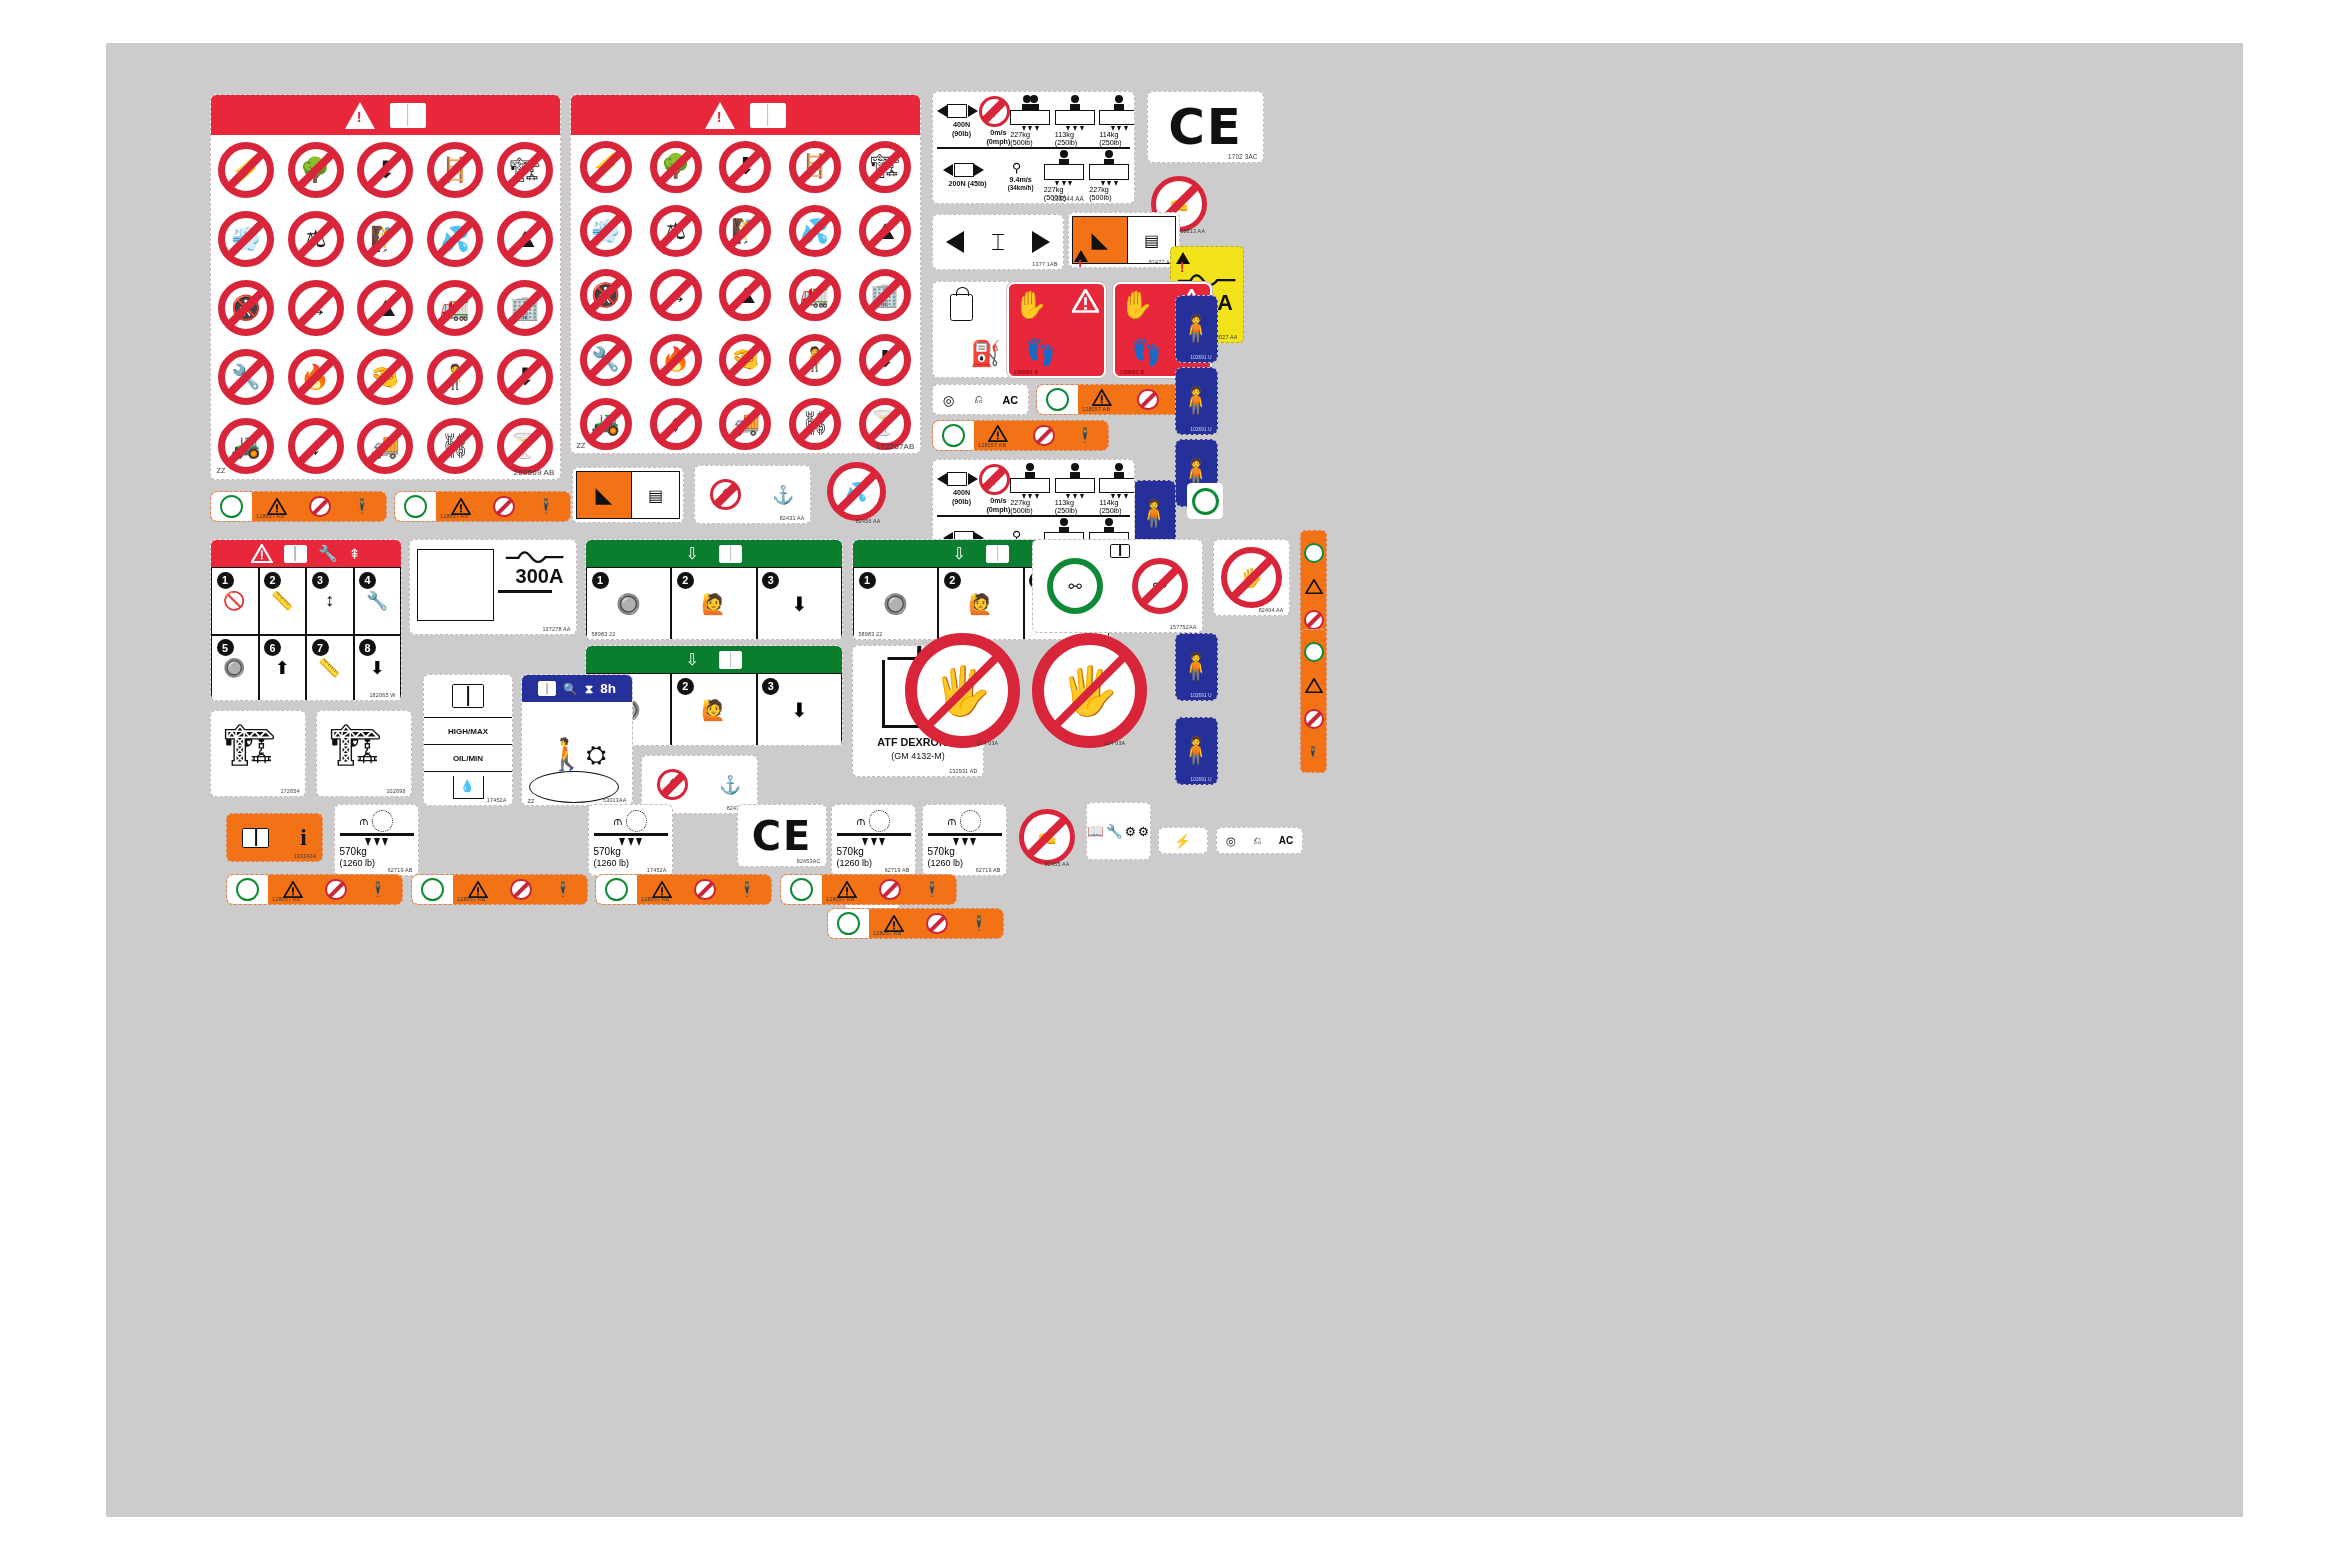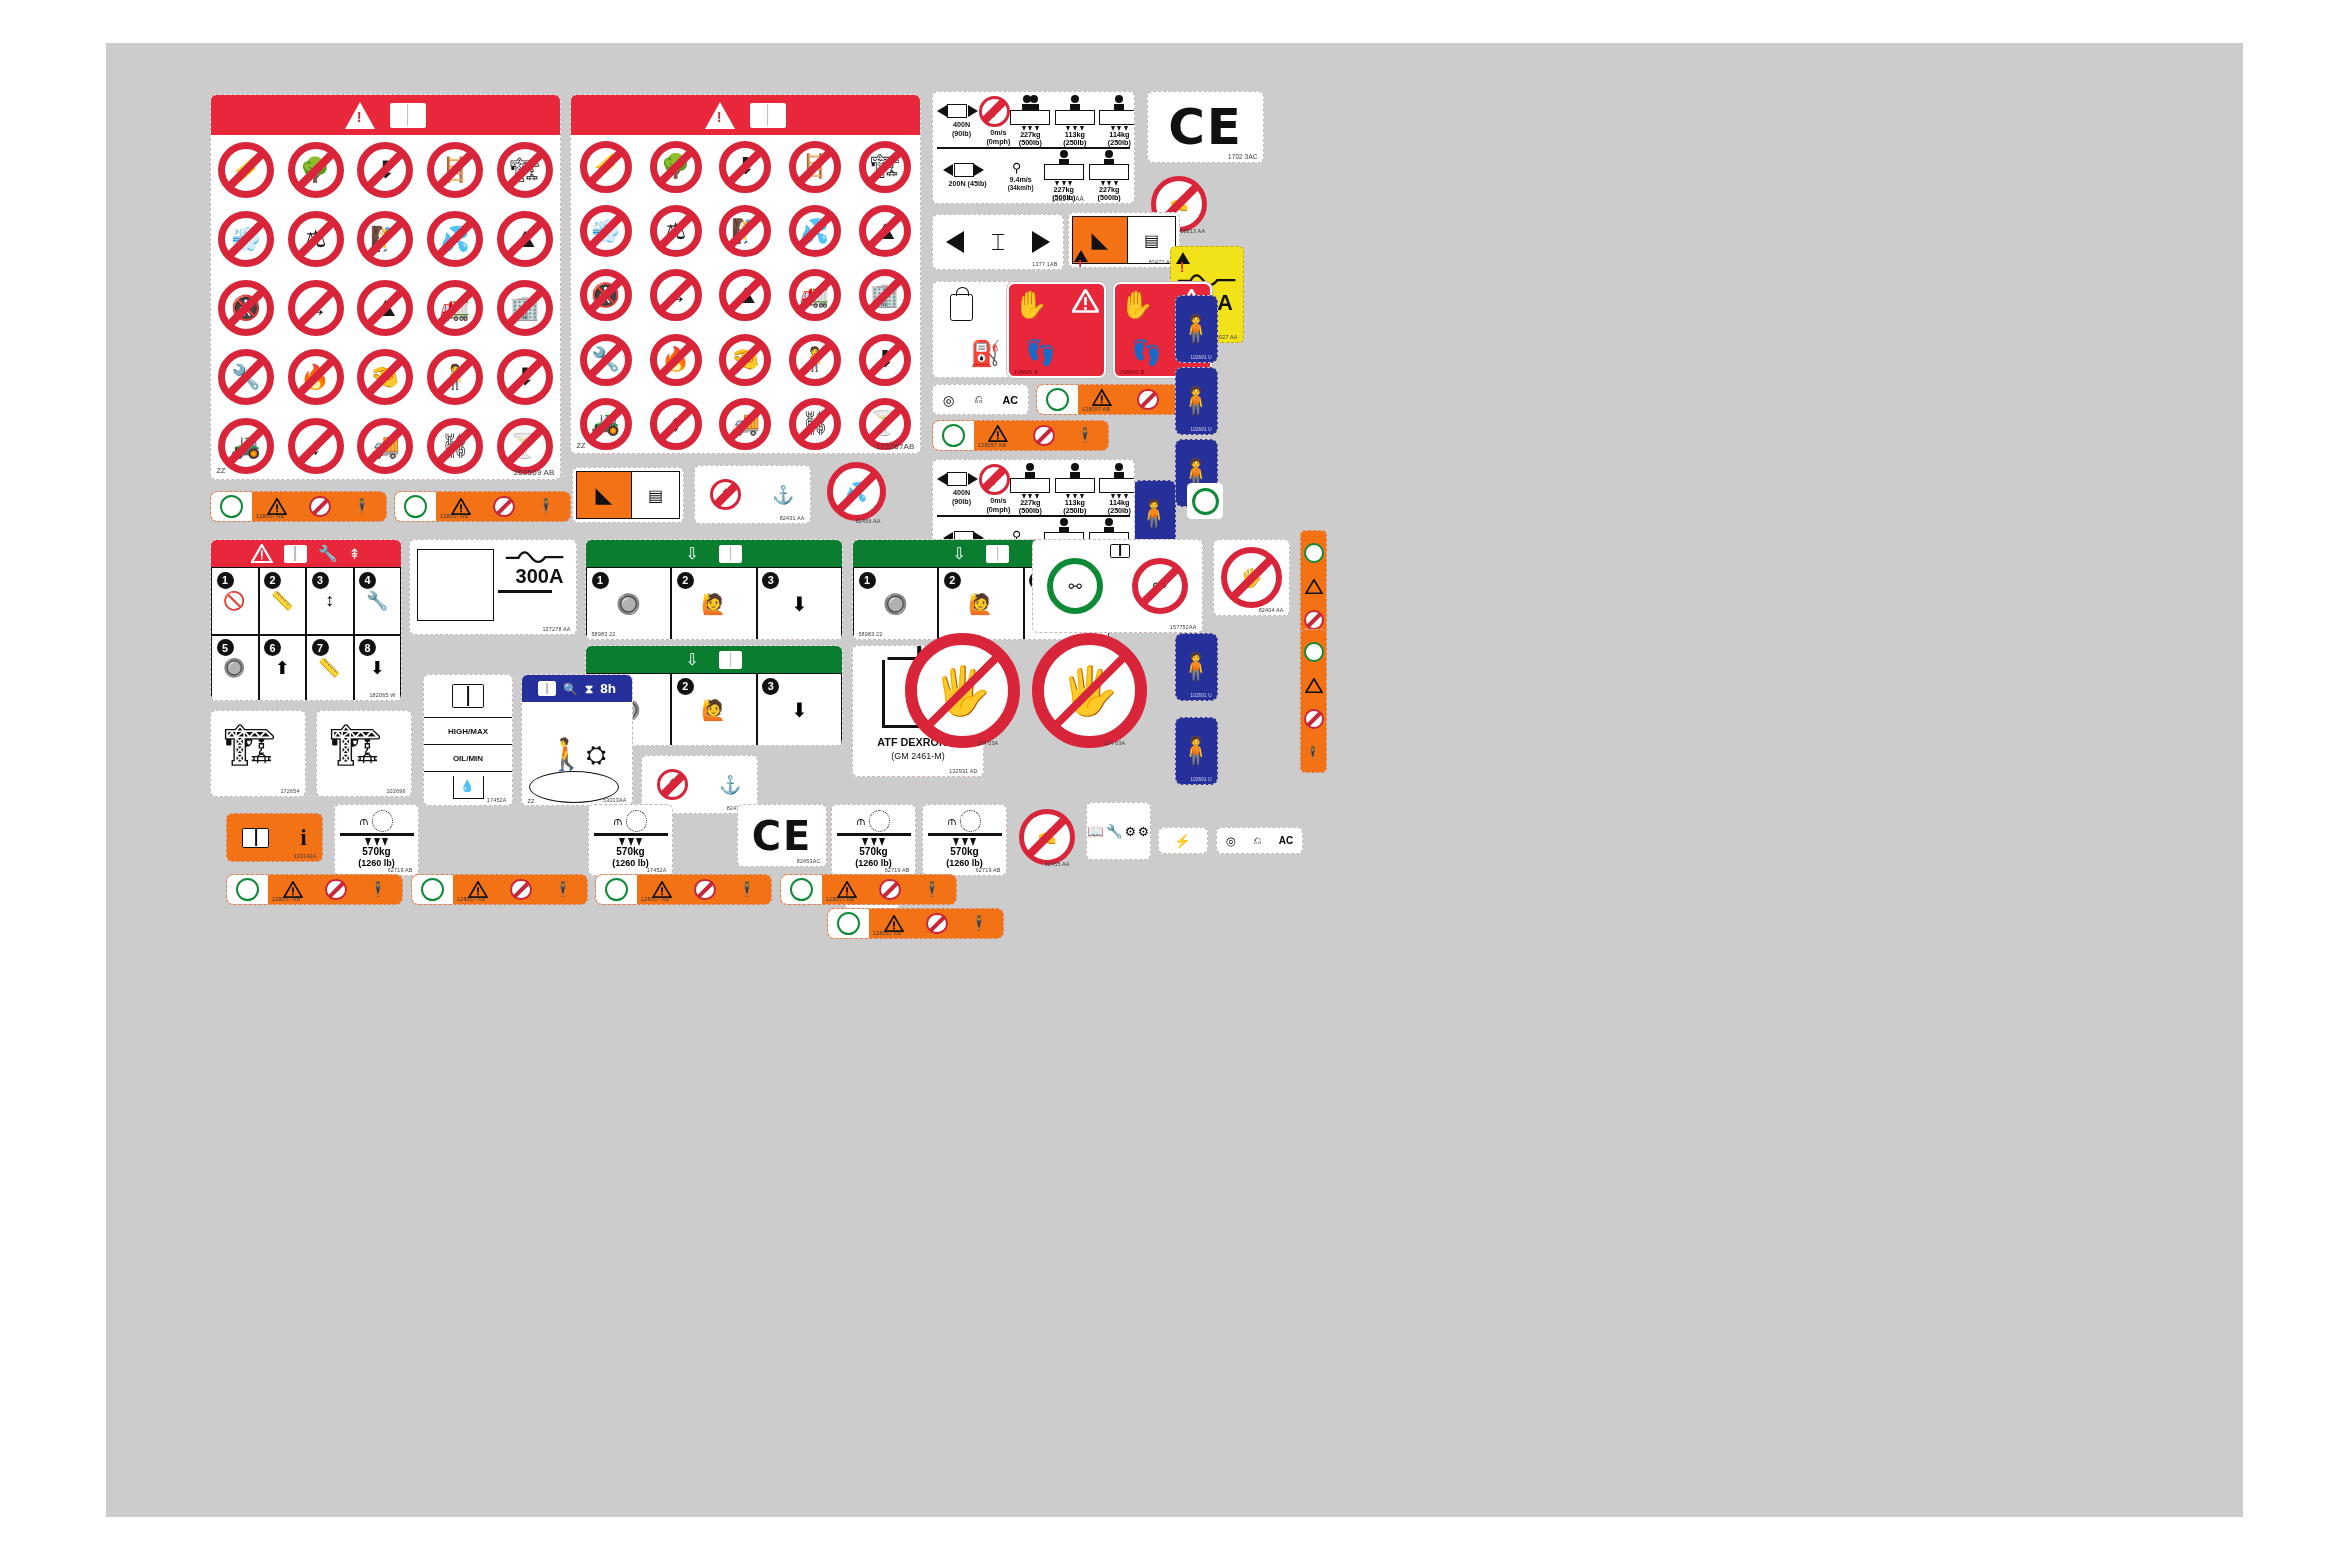--- a/index.html
+++ b/index.html
@@ -186,21 +186,21 @@
   }
   .stepnum {
     position: absolute; left: 4.5px; top: 3.6px;
     width: 17px; height: 17px; border-radius: 50%;
     background: #111; color: #fff;
     font-size: 10.8px; font-weight: bold;
     display: flex; align-items: center; justify-content: center;
   }
   .txt { font-size: 10px; color: #111; text-align: center; margin-left: 8px; }
   .bold { font-weight: bold; }
-  .cap-txt { font-size: 11.7px; font-weight: bold; text-align: center; line-height: 1.15; }
+  .cap-txt { font-size: 11.7px; font-weight: normal; text-align: left; line-height: 1.15; }
 
   .ce {
     font-family: "DejaVu Sans", sans-serif;
     font-weight: bold;
     color: #111;
     letter-spacing: 1.8px;
   }
   .arrow-l, .arrow-r {
     width: 0; height: 0;
     border-top: 11.7px solid transparent;
@@ -1118,21 +1118,21 @@
     <div class="pn" style="font-size:5.4px;">53013AA</div>
   </div>
 
   <div class="decal" style="left:746px; top:602px; width:132px; height:132px;">
     <div style="position:absolute;left:29px;top:14.4px;width:74px;height:68px;border:3.6px solid #111;border-top:none;">
       <div style="position:absolute;left:50%;top:-3.6px;transform:translateX(-50%);width:63px;height:3.6px;background:#111;"></div>
       <div style="position:absolute;left:50%;top:-20px;transform:translateX(-50%);width:3.6px;height:18px;background:#111;"></div>
       <div style="position:absolute;left:50%;top:16px;transform:translateX(-50%);font-size:29px;line-height:1;color:#111;">💧</div>
     </div>
     <div style="position:absolute;left:0;right:0;top:90px;text-align:center;font-size:10.8px;font-weight:bold;color:#111;">ATF DEXRON III</div>
-    <div style="position:absolute;left:0;right:0;top:105px;text-align:center;font-size:9px;color:#111;">(GM 2461-M)</div>
+    <div style="position:absolute;left:0;right:0;top:105px;text-align:center;font-size:9px;color:#111;">(GM 4132-M)</div>
     <div class="pn" style="font-size:5.4px;">132931 AD</div>
   </div>
 
   <div class="decal" style="left:535px; top:712px; width:117px; height:59px; display:flex;align-items:center;justify-content:space-around;">
     <div class="nocirc" style="width:31px;height:31px;border-width:3.6px;">
       <div class="gly" style="font-size:12.6px;">⇧</div>
     </div>
     <div style="font-size:18px;color:#111;">⚓</div>
     <div class="pn" style="font-size:5.4px;">82431 AA</div>
   </div>

